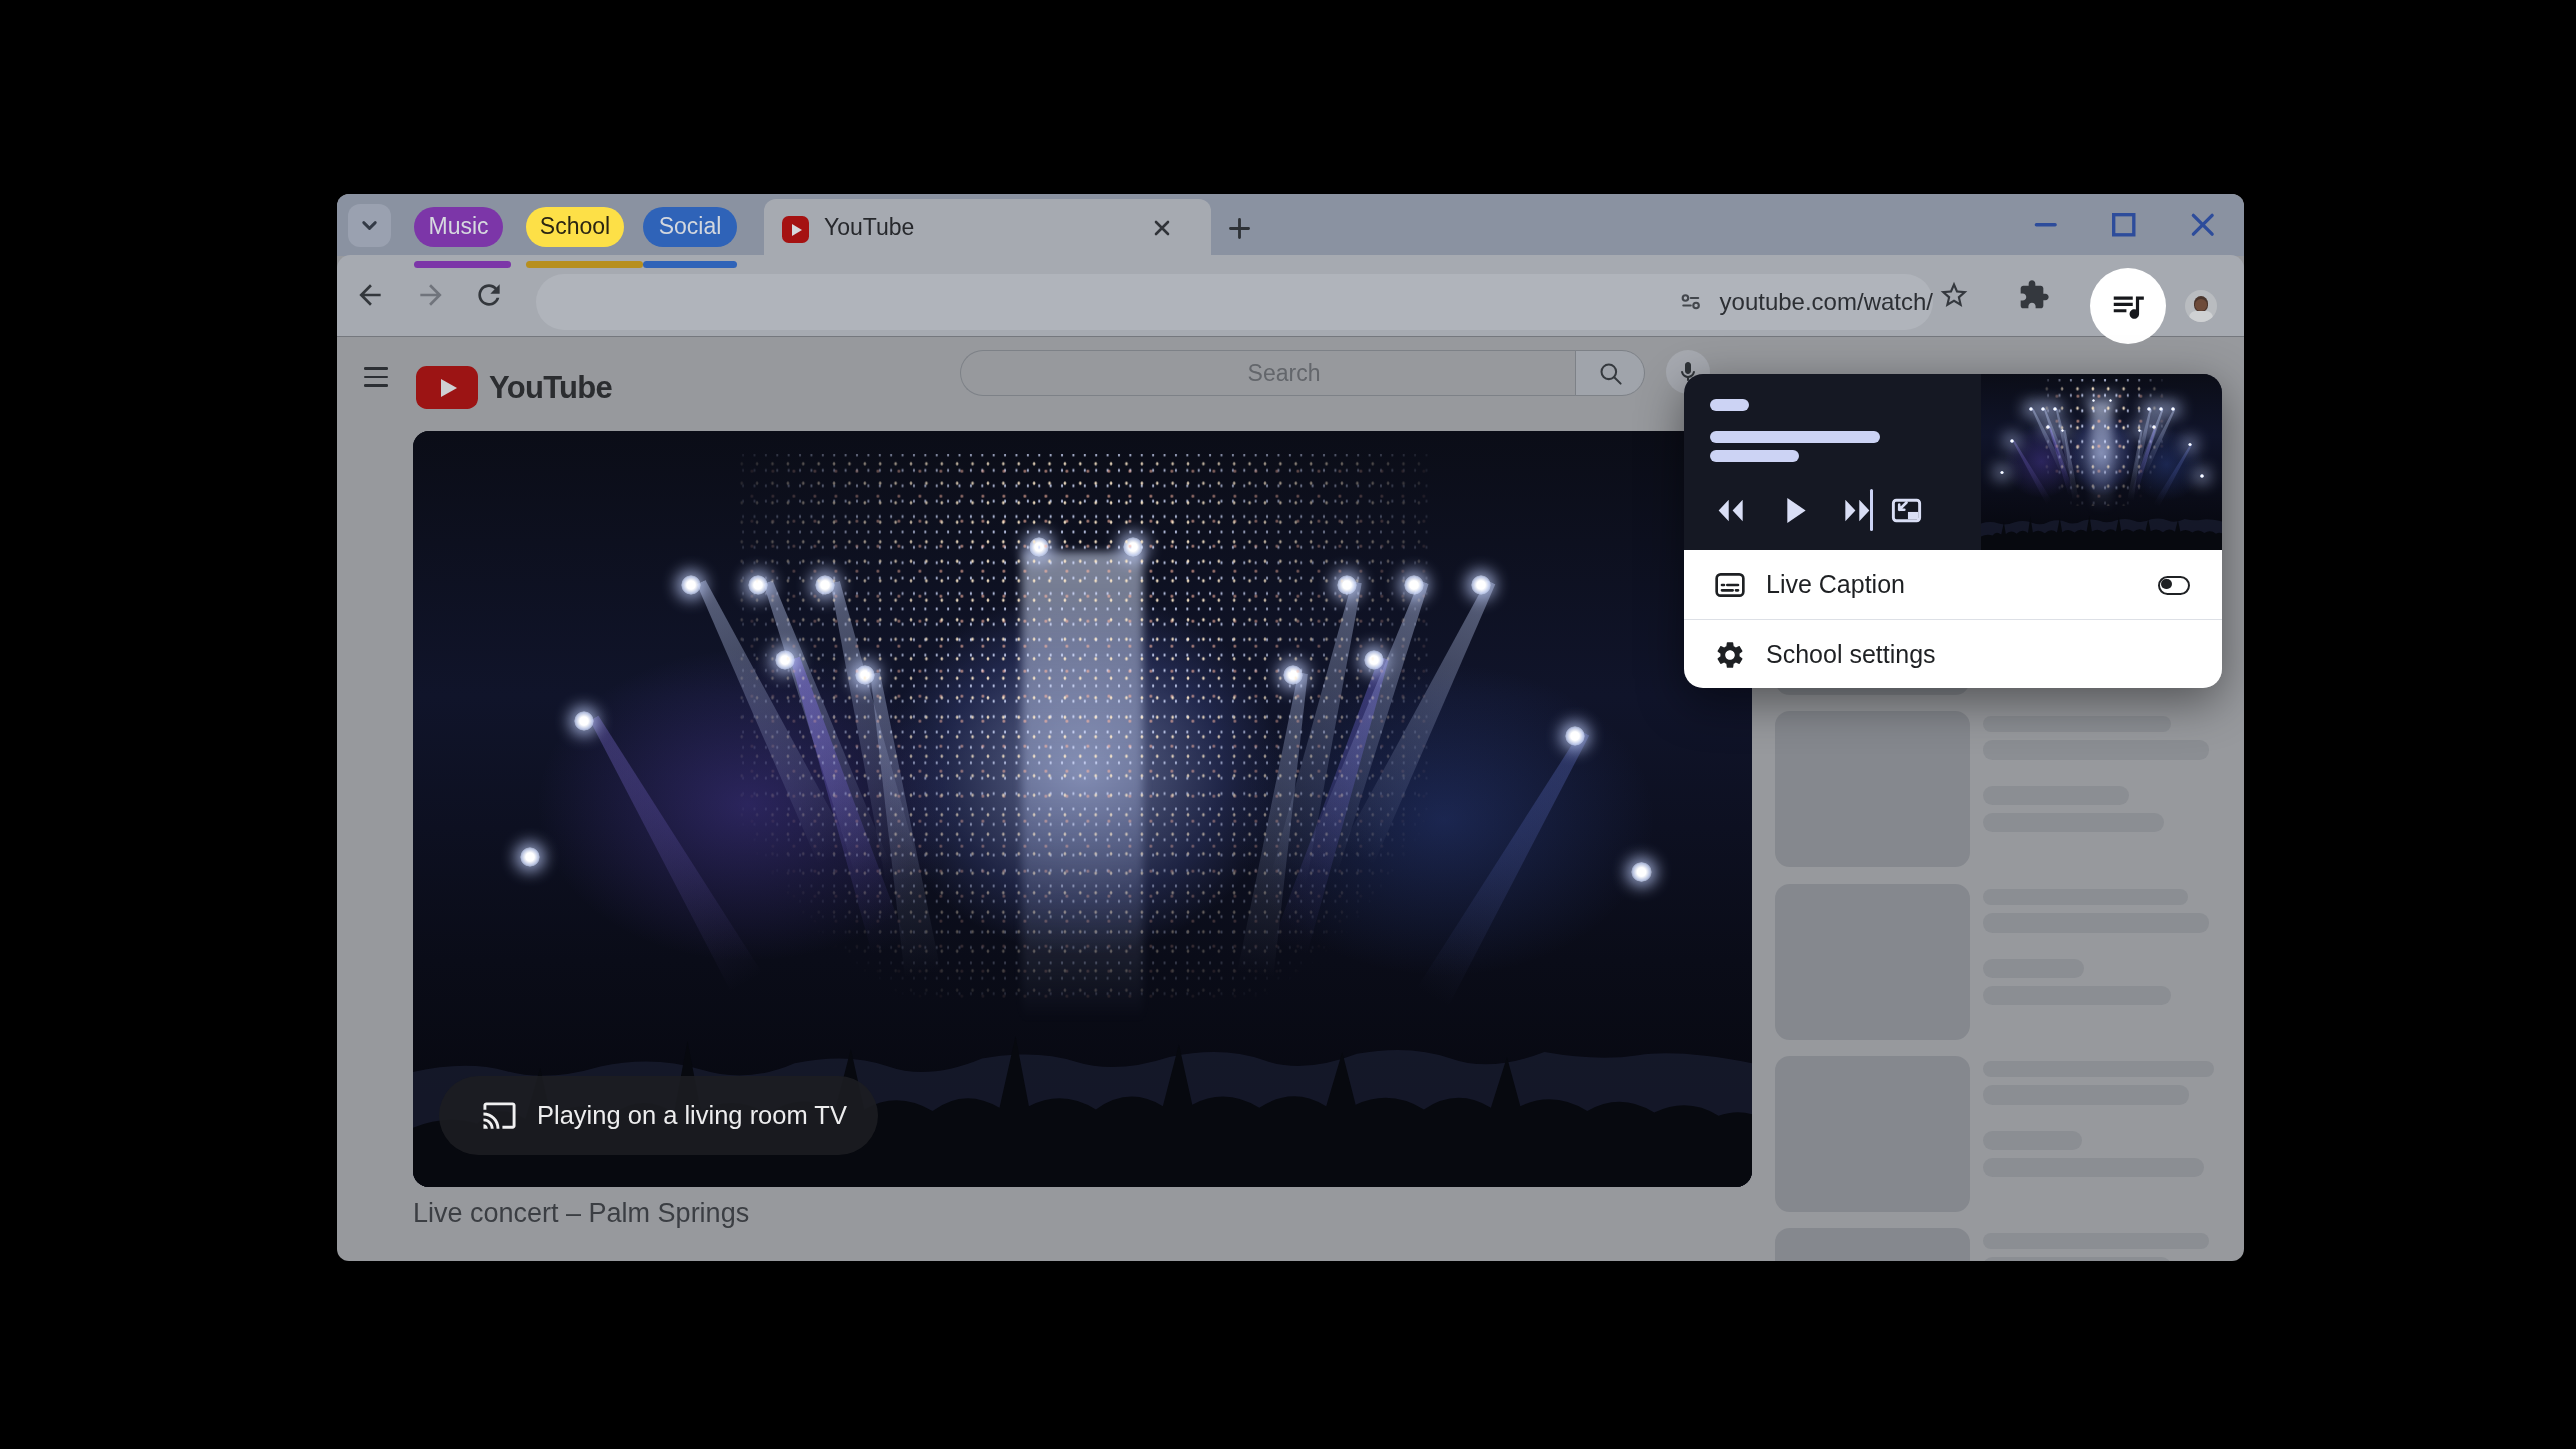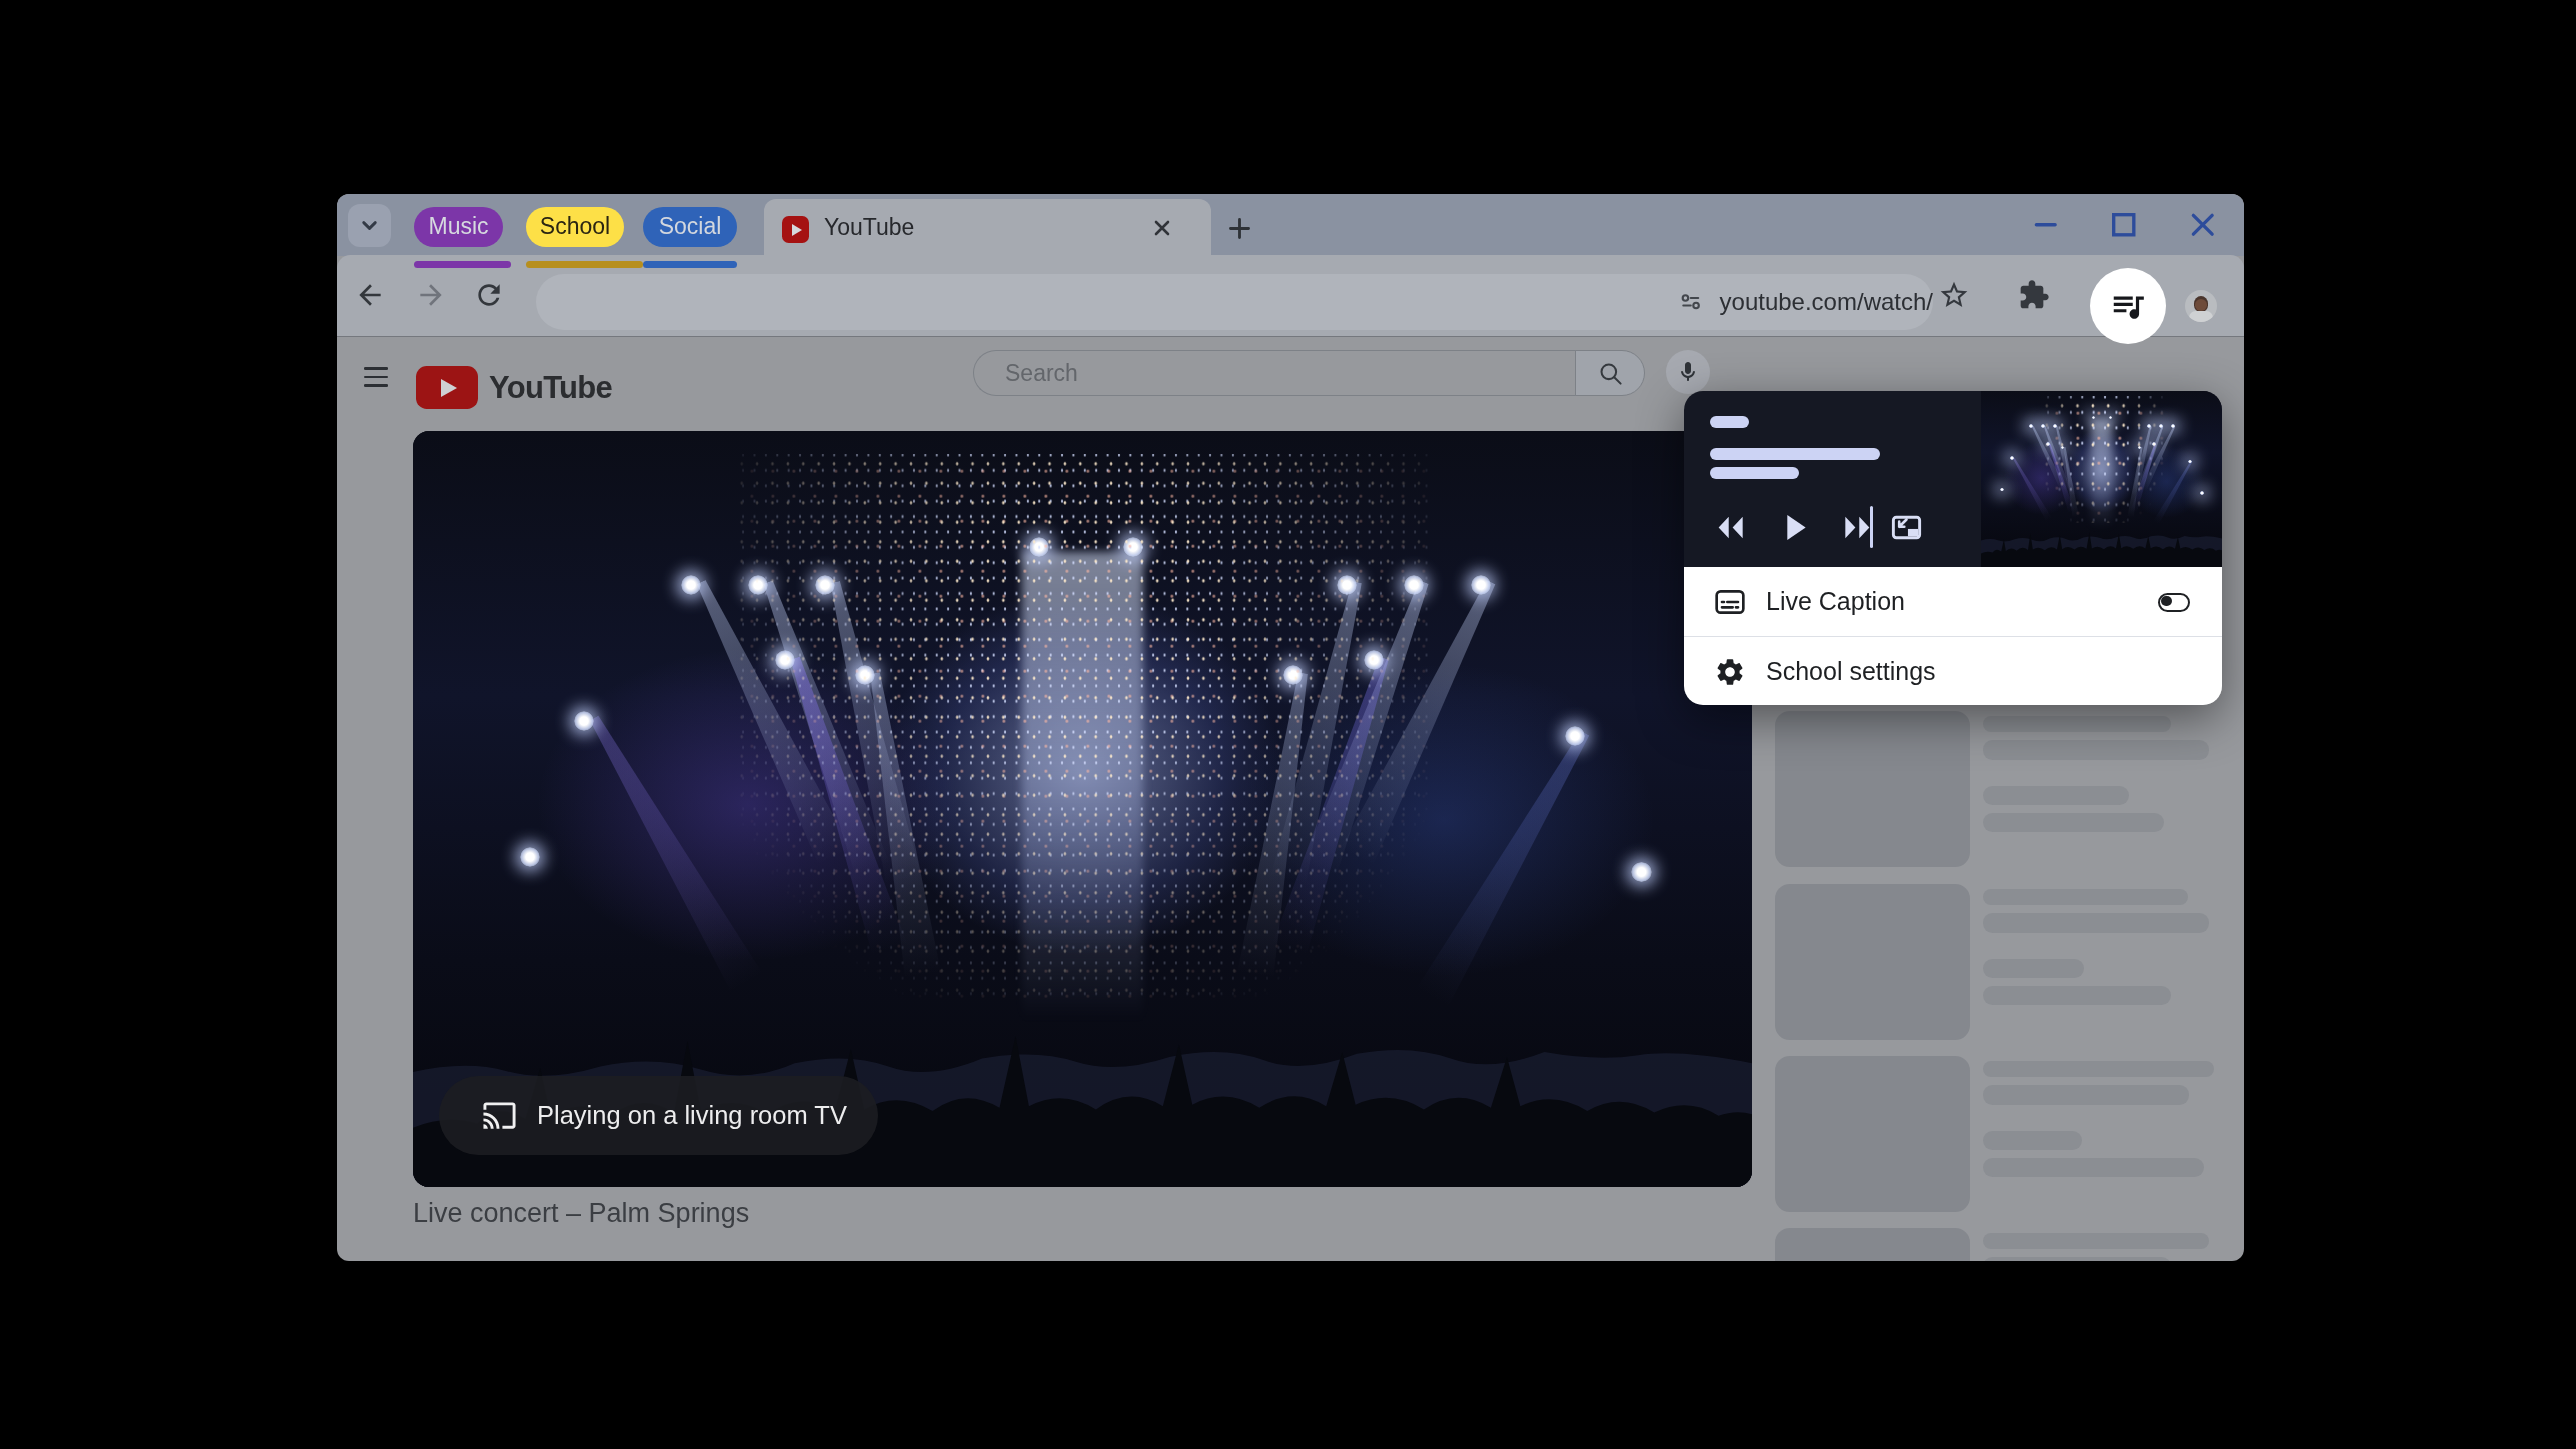--- a/index.html
+++ b/index.html
@@ -53,23 +53,23 @@
   
   .yt-burger { position:absolute; left:27px; top:173px; width:24px; height:20px;
                display:flex; flex-direction:column; justify-content:space-between; }
   .yt-burger div { height:2.7px; background:#2c2f34; border-radius:1.3px; }
   .yt-logo-box { position:absolute; left:79px; top:172px; width:62px; height:43px; border-radius:10.7px;
                  background:#9c1414; display:flex; align-items:center; justify-content:center; }
   .yt-logo-box .tri { width:0; height:0; border-left:16px solid #cfd0d3;
                       border-top:9.4px solid transparent; border-bottom:9.4px solid transparent; margin-left:4px; }
   .yt-wordmark { position:absolute; left:152px; top:172px; height:43px; display:flex; align-items:center;
                  font-size:31px; font-weight:700; letter-spacing:-0.7px; color:#2b2d30; }
-  .yt-search { position:absolute; left:636px; top:156px; width:616px; height:46px;
+  .yt-search { position:absolute; left:623px; top:156px; width:616px; height:46px;
                border:1.3px solid #7d8187; border-right:none; border-radius:23px 0 0 23px;
-               display:flex; align-items:center; }
+               display:flex; align-items:center;justify-content:center; }
   .yt-search-ph { margin-left:31px; font-size:23px; color:#63666b; }
   .yt-search-btn { position:absolute; left:1238px; top:156px; width:70px; height:46px;
                    border:1.3px solid #7d8187; border-radius:0 23px 23px 0; background:#a0a4ab;
                    display:flex; align-items:center; justify-content:center; }
   .yt-mic { position:absolute; left:1329px; top:156px; width:44px; height:44px; border-radius:50%;
             background:#a6a9b0; display:flex; align-items:center; justify-content:center; z-index:1; }
 
   
   .video { position:absolute; left:76px; top:237px; width:1339px; height:756px;
            border-radius:16px; overflow:hidden; background:#0a0c16; }
@@ -109,21 +109,21 @@
   .cast-pill svg { margin-left:43px; }
   .cast-text { margin-left:20px; font-size:25.5px; color:#ededee; }
 
   
   .sb-item { position:absolute; left:1438px; width:439px; }
   .sb-thumb { position:absolute; left:0; top:0; width:195px; height:156px; border-radius:14.8px; background:#85888e; }
   .sb-line { position:absolute; left:208px; border-radius:9.4px; background:#8b8e93; }
 
   
   .popup { position:absolute; left:1347px; top:180px; width:538px; height:314px; border-radius:19px;
-           box-shadow:0 13.4px 47px rgba(0,0,0,.45); z-index:10; overflow:hidden;margin-top:17px; }
+           box-shadow:0 13.4px 47px rgba(0,0,0,.45); z-index:10; overflow:hidden; }
   .popup-card { position:absolute; left:0; top:0; width:100%; height:176px; background:#151823; }
   .popup-art { position:absolute; right:0; top:0; width:241px; height:176px; overflow:hidden; }
   .sk { position:absolute; background:#ccd3f4; border-radius:6.7px; }
   .pc-controls { position:absolute; left:0; top:115px; height:42px; display:flex; align-items:center; }
   .pc-divider { position:absolute; left:186px; top:115px; width:3.4px; height:42px; background:#ccd3f4; border-radius:2px; }
   .popup-menu { position:absolute; left:0; top:176px; width:100%; height:138px; background:#ffffff; }
   .menu-row { position:absolute; left:0; width:100%; height:69px; display:flex; align-items:center; }
   .menu-row .mi { margin-left:30px; width:32px; height:32px; flex:none; }
   .menu-label { margin-left:20px; font-size:25px; color:#1e2023; }
   .menu-divider { position:absolute; left:0; top:69px; width:100%; height:1.3px; background:#dde0e6; }

